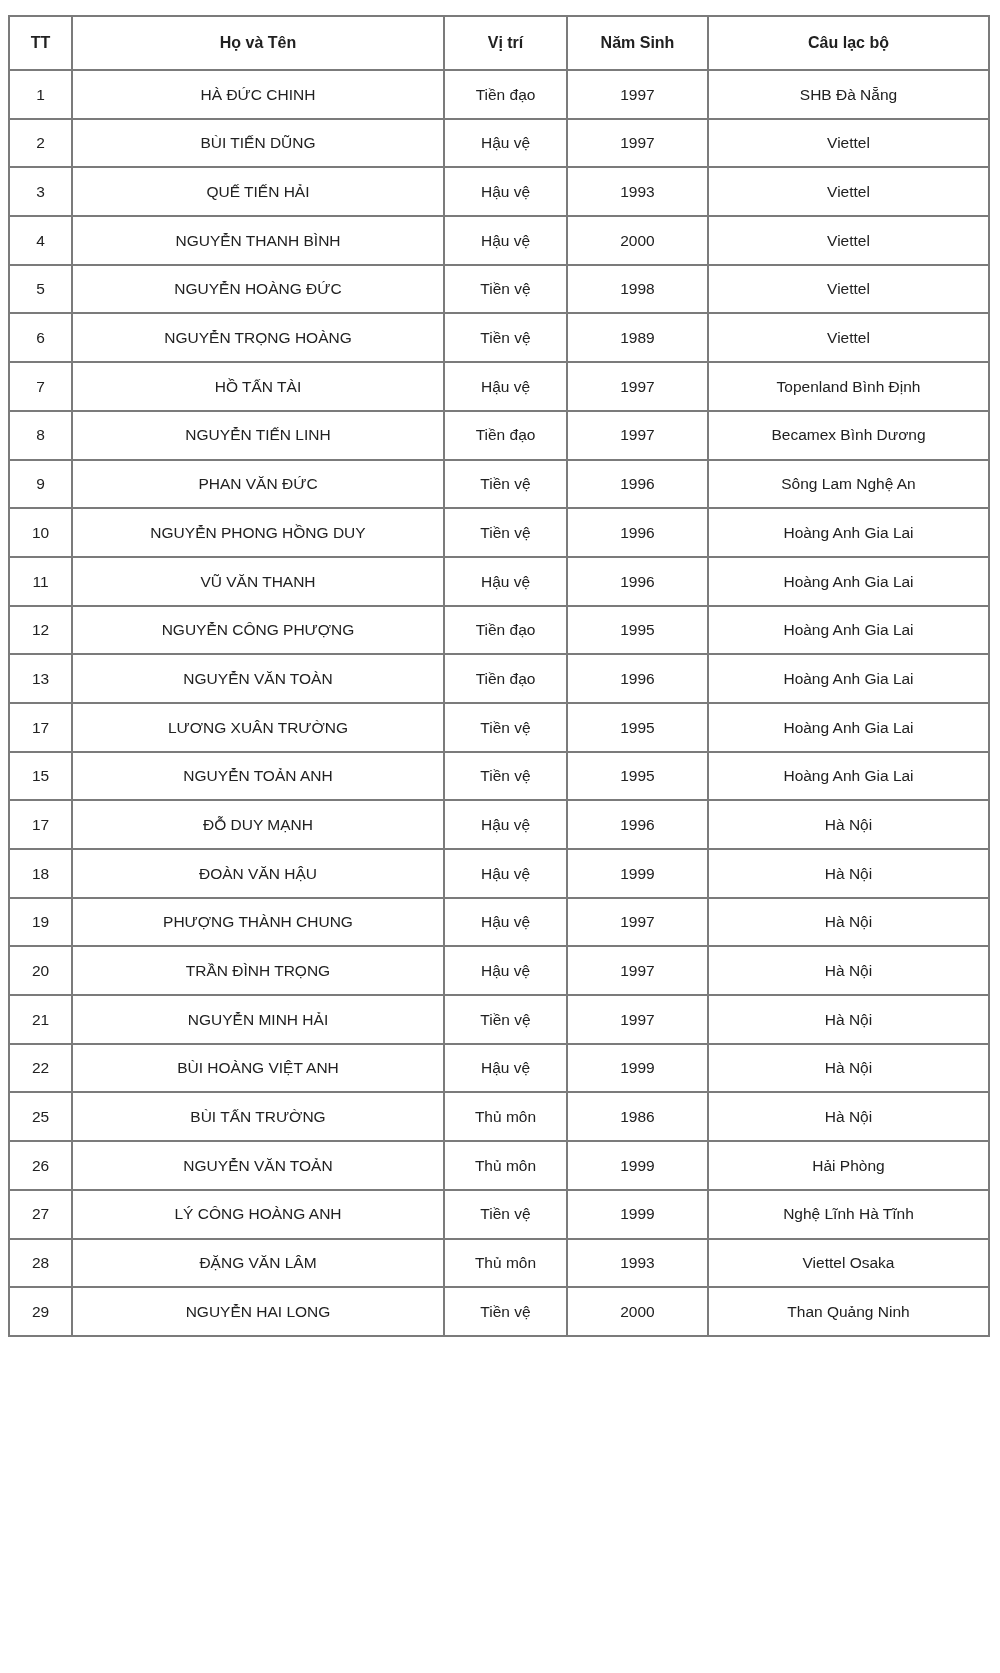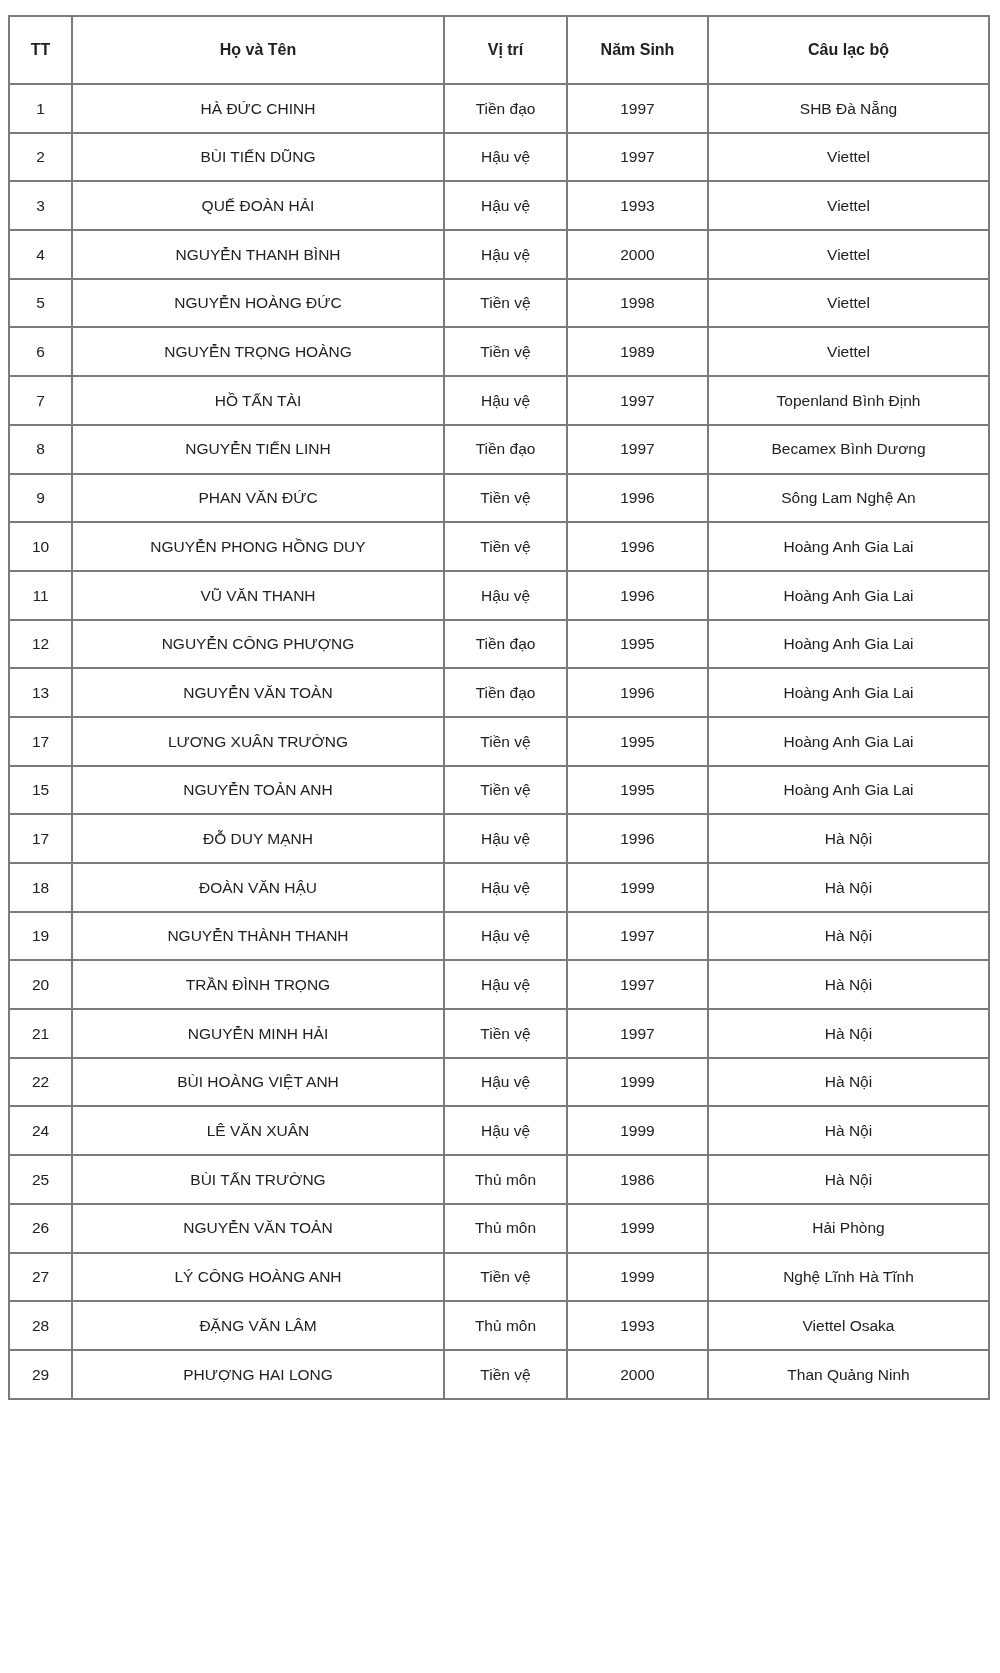--- a/index.html
+++ b/index.html
@@ -35,21 +35,21 @@
     border: 1px solid var(--border-color);
     text-align: center;
     vertical-align: middle;
     font-size: 15.5px;
     line-height: 1.25;
     padding: 0 6px;
     overflow: hidden;
     white-space: nowrap;
   }
   .player-table th {
-    height: 68px;
+    height: 54px;
     font-weight: bold;
     font-size: 16px;
   }
   .player-table td {
     height: 48.7px;
     font-weight: normal;
   }
   col.col-tt   { width: 63px; }
   col.col-name { width: 372px; }
   col.col-pos  { width: 123px; }
@@ -88,21 +88,21 @@
   <tr>
     <td>2</td>
     <td>BÙI TIẾN DŨNG</td>
     <td>Hậu vệ</td>
     <td>1997</td>
     <td>Viettel</td>
   </tr>
 
   <tr>
     <td>3</td>
-    <td>QUẾ ĐOÀN HẢI</td>
+    <td>QUẾ TIẾN HẢI</td>
     <td>Hậu vệ</td>
     <td>1993</td>
     <td>Viettel</td>
   </tr>
 
   <tr>
     <td>4</td>
     <td>NGUYỄN THANH BÌNH</td>
     <td>Hậu vệ</td>
     <td>2000</td>
@@ -209,21 +209,21 @@
   <tr>
     <td>18</td>
     <td>ĐOÀN VĂN HẬU</td>
     <td>Hậu vệ</td>
     <td>1999</td>
     <td>Hà Nội</td>
   </tr>
 
   <tr>
     <td>19</td>
-    <td>NGUYỄN THÀNH THANH</td>
+    <td>PHƯỢNG THÀNH CHUNG</td>
     <td>Hậu vệ</td>
     <td>1997</td>
     <td>Hà Nội</td>
   </tr>
 
   <tr>
     <td>20</td>
     <td>TRẦN ĐÌNH TRỌNG</td>
     <td>Hậu vệ</td>
     <td>1997</td>
@@ -240,27 +240,20 @@
 
   <tr>
     <td>22</td>
     <td>BÙI HOÀNG VIỆT ANH</td>
     <td>Hậu vệ</td>
     <td>1999</td>
     <td>Hà Nội</td>
   </tr>
 
 
-  <tr>
-    <td>24</td>
-    <td>LÊ VĂN XUÂN</td>
-    <td>Hậu vệ</td>
-    <td>1999</td>
-    <td>Hà Nội</td>
-  </tr>
 
   <tr>
     <td>25</td>
     <td>BÙI TẤN TRƯỜNG</td>
     <td>Thủ môn</td>
     <td>1986</td>
     <td>Hà Nội</td>
   </tr>
 
   <tr>
@@ -282,19 +275,19 @@
   <tr>
     <td>28</td>
     <td>ĐẶNG VĂN LÂM</td>
     <td>Thủ môn</td>
     <td>1993</td>
     <td>Viettel Osaka</td>
   </tr>
 
   <tr>
     <td>29</td>
-    <td>PHƯỢNG HAI LONG</td>
+    <td>NGUYỄN HAI LONG</td>
     <td>Tiền vệ</td>
     <td>2000</td>
     <td>Than Quảng Ninh</td>
   </tr>
 </tbody>
 </table>
 
 </body></html>

